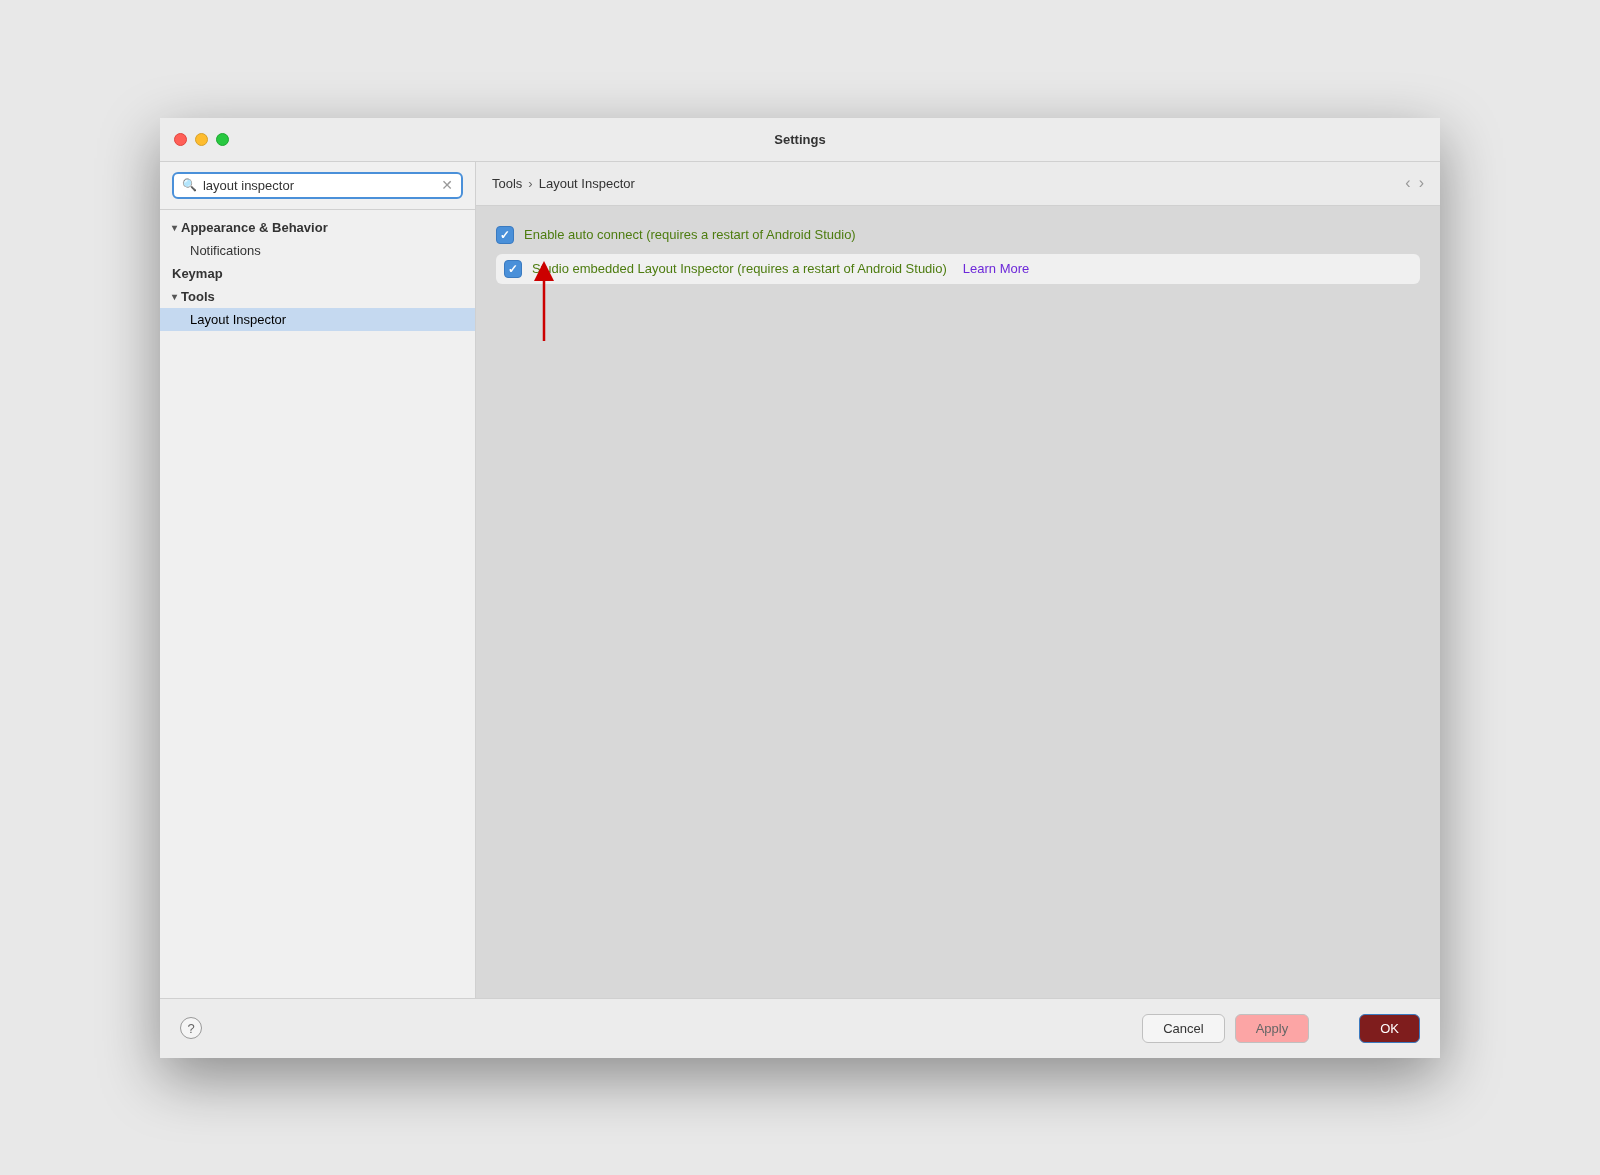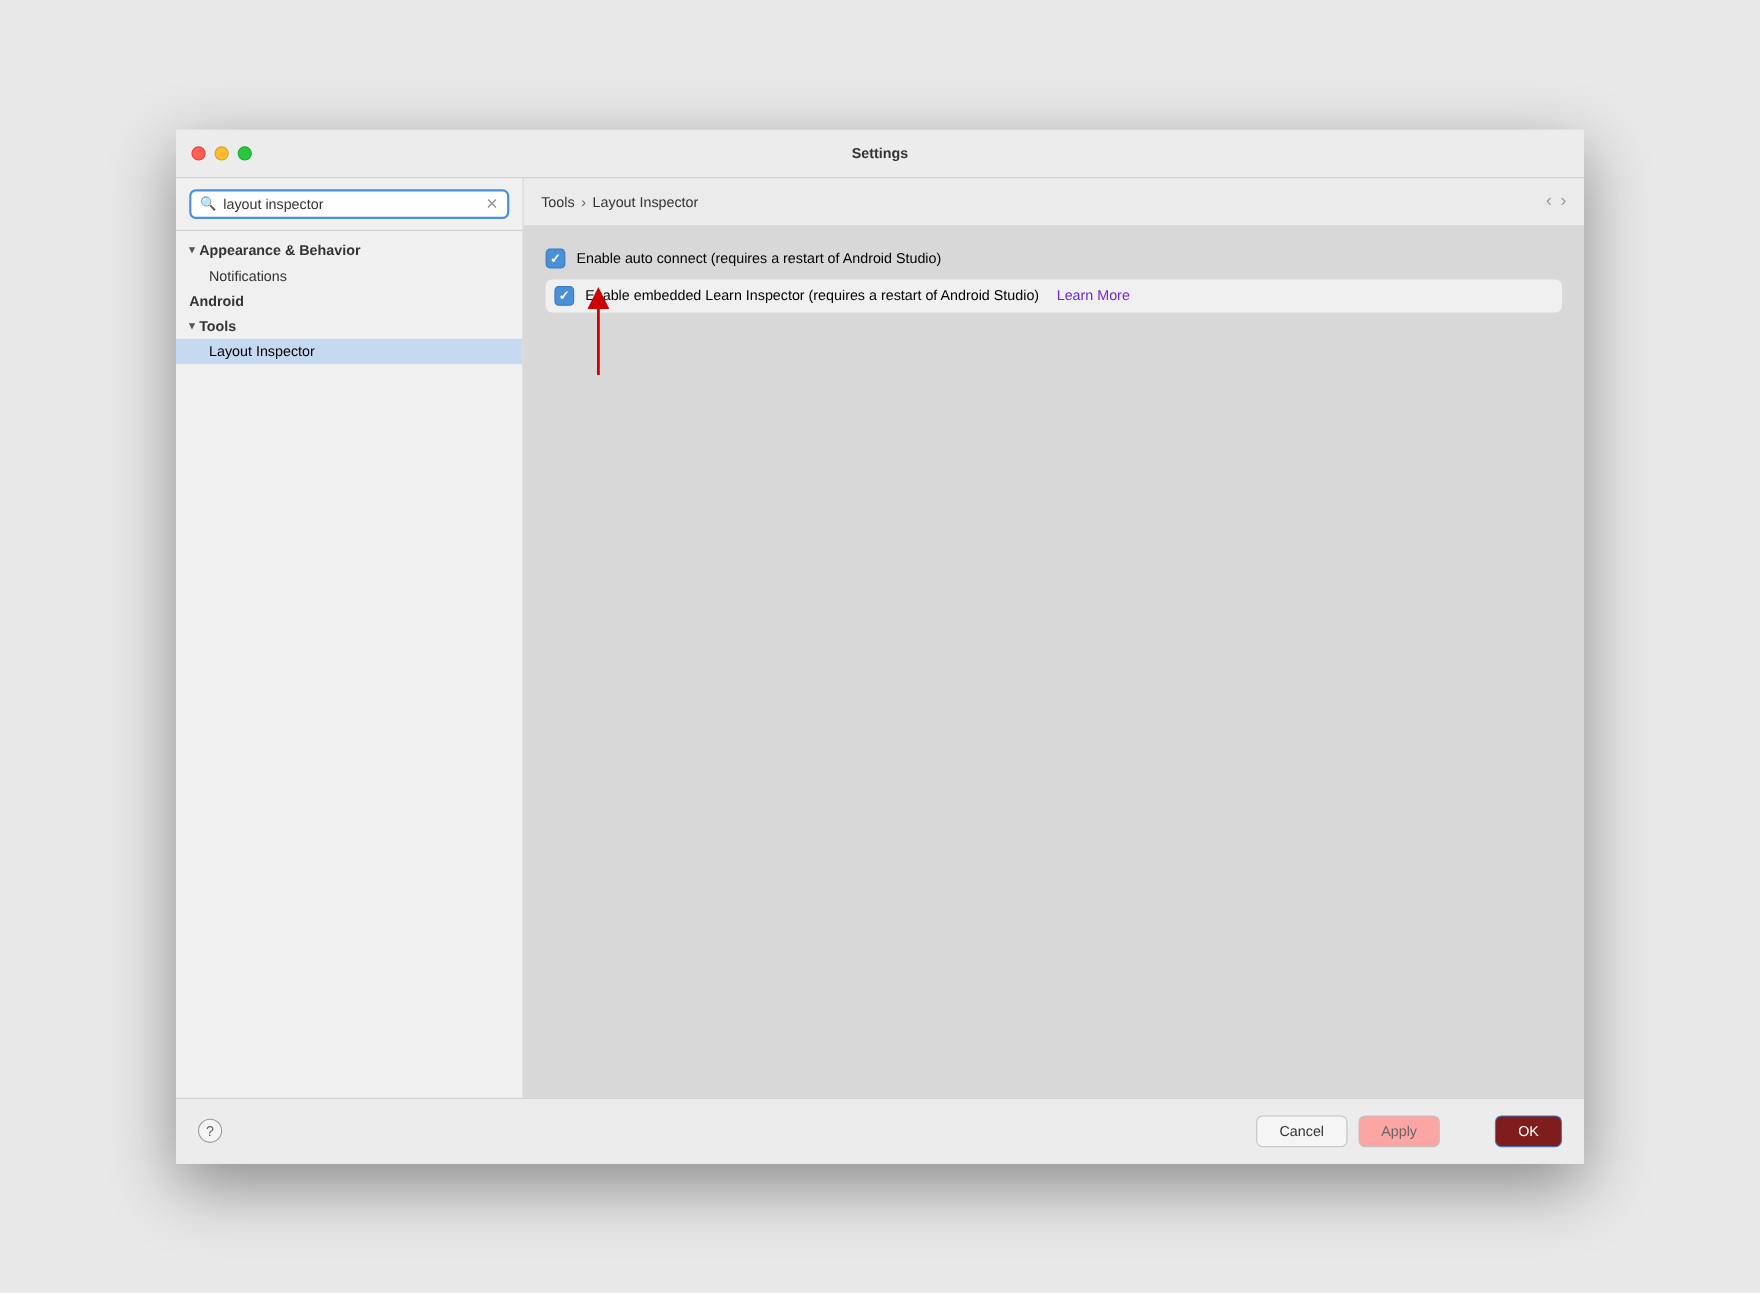--- a/index.html
+++ b/index.html
@@ -191,21 +191,21 @@
       cursor: pointer;
     }
     .checkbox-check {
       color: white;
       font-size: 12px;
       font-weight: bold;
       line-height: 1;
     }
     .setting-label {
       font-size: 13px;
-      color: #000000;
+      color: #4d7c0f;
     }
     .learn-more-link {
       color: #6d28d9;
       font-size: 13px;
       text-decoration: none;
       cursor: pointer;
       margin-left: 6px;
     }
     
     .annotation-arrow {
@@ -295,21 +295,21 @@
       </div>
       <div class="nav-tree">
         <div class="nav-item bold">
           <span class="chevron">▾</span>
           <span>Appearance &amp; Behavior</span>
         </div>
         <div class="nav-item indent1">
           <span>Notifications</span>
         </div>
         <div class="nav-item bold">
-          <span>Android</span>
+          <span>Keymap</span>
         </div>
         <div class="nav-item bold">
           <span class="chevron">▾</span>
           <span>Tools</span>
         </div>
         <div class="nav-item indent1 selected">
           <span>Layout Inspector</span>
         </div>
       </div>
     </div>
@@ -333,21 +333,21 @@
           <div class="checkbox">
             <span class="checkbox-check">✓</span>
           </div>
           <span class="setting-label">Enable auto connect (requires a restart of Android Studio)</span>
         </div>
 
         <div class="setting-row highlighted">
           <div class="checkbox">
             <span class="checkbox-check">✓</span>
           </div>
-          <span class="setting-label">Enable embedded Learn Inspector (requires a restart of Android Studio)</span>
+          <span class="setting-label">Studio embedded Layout Inspector (requires a restart of Android Studio)</span>
           <a class="learn-more-link">Learn More</a>
         </div>
 
         <div class="annotation-arrow">
           <svg width="40" height="90" viewBox="0 0 40 90">
             <defs>
               <marker id="arrowhead" markerWidth="8" markerHeight="8" refX="4" refY="4" orient="auto">
                 <polygon points="0 0, 8 4, 0 8" fill="#cc0000"></polygon>
               </marker>
             </defs>

